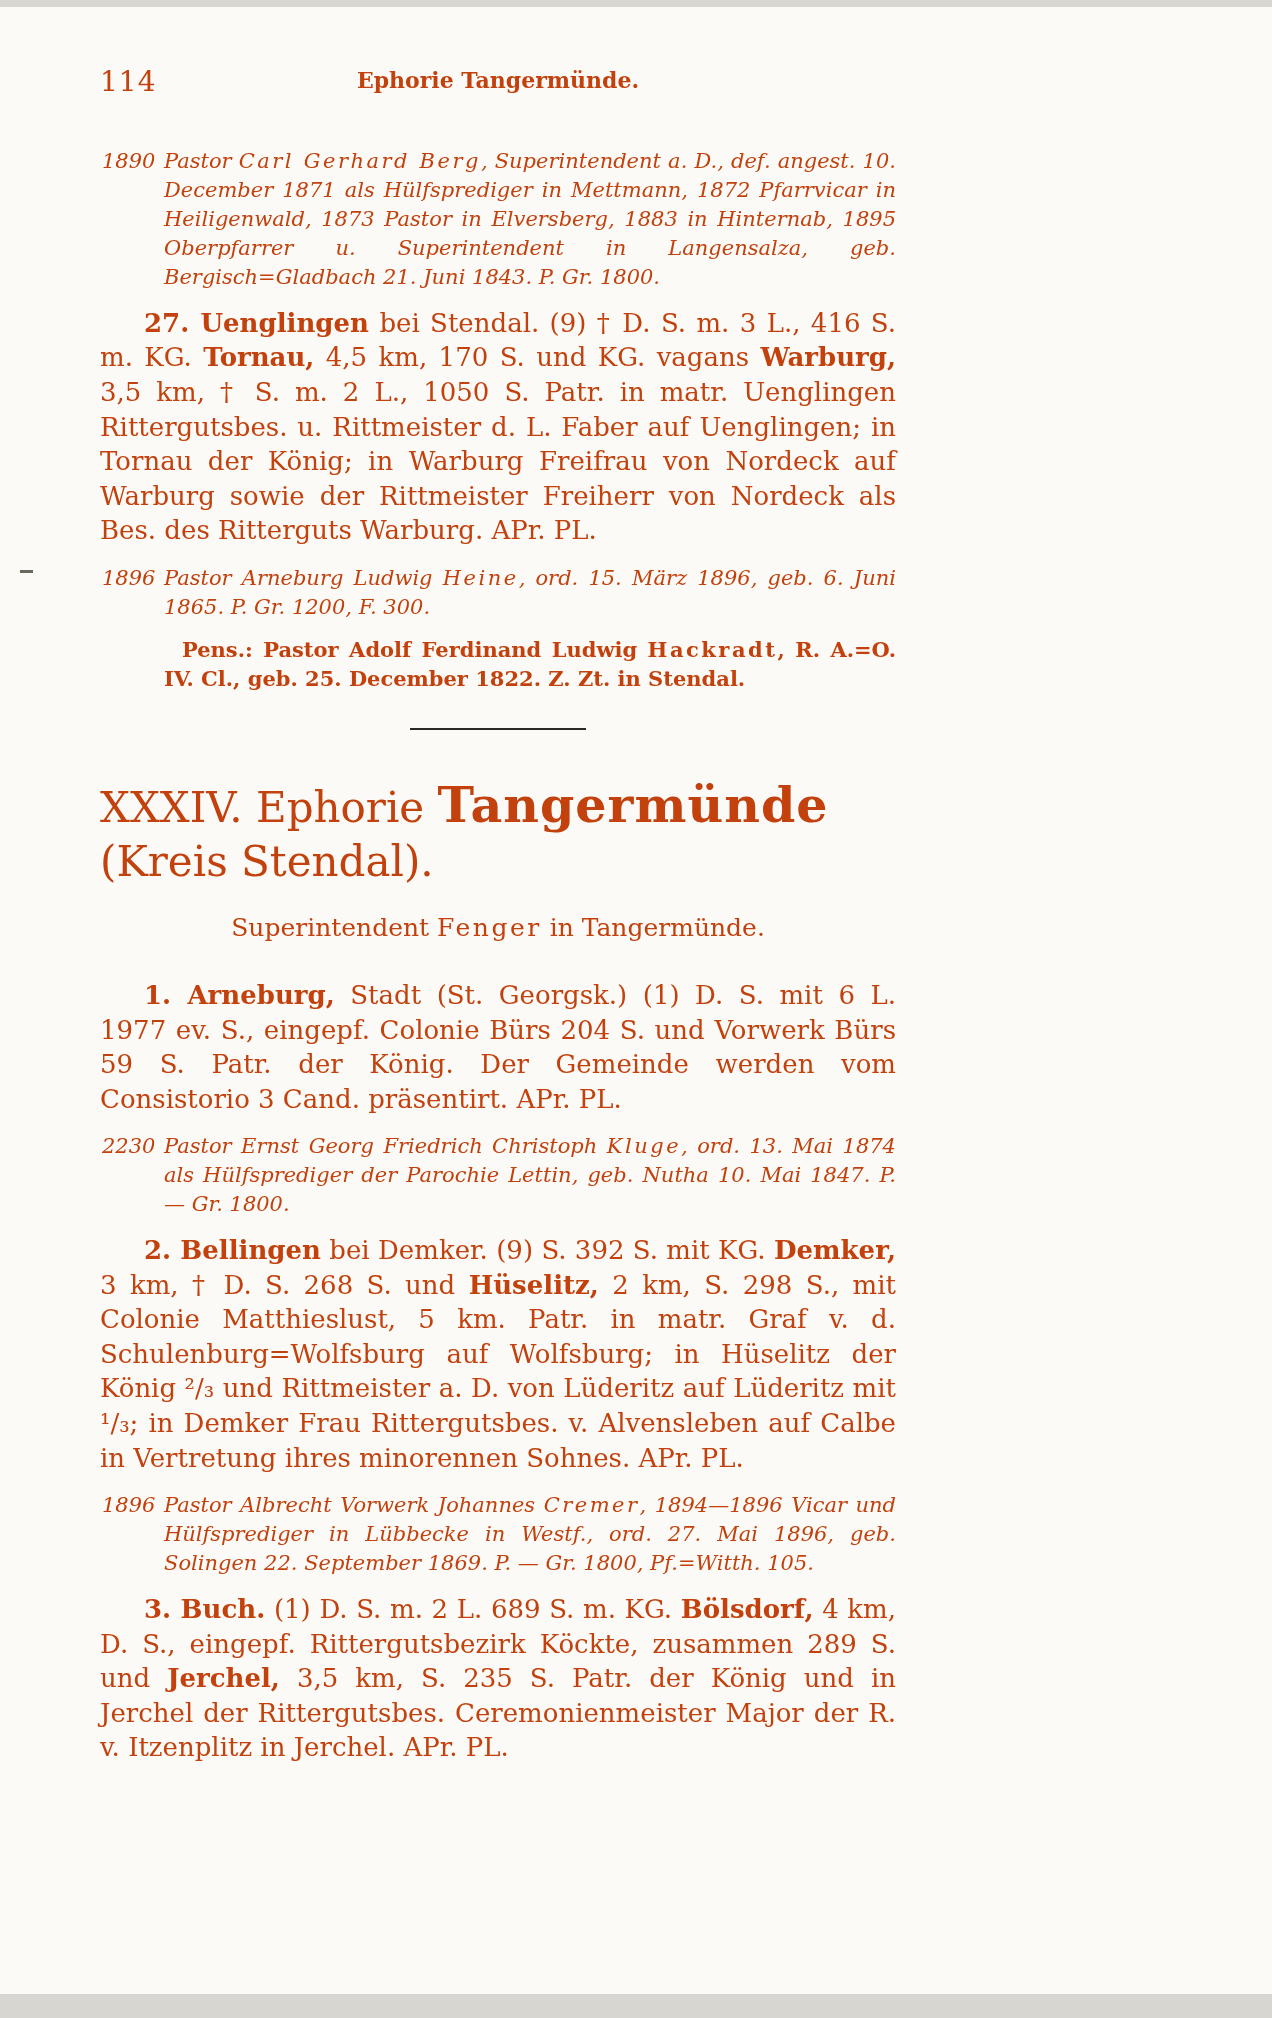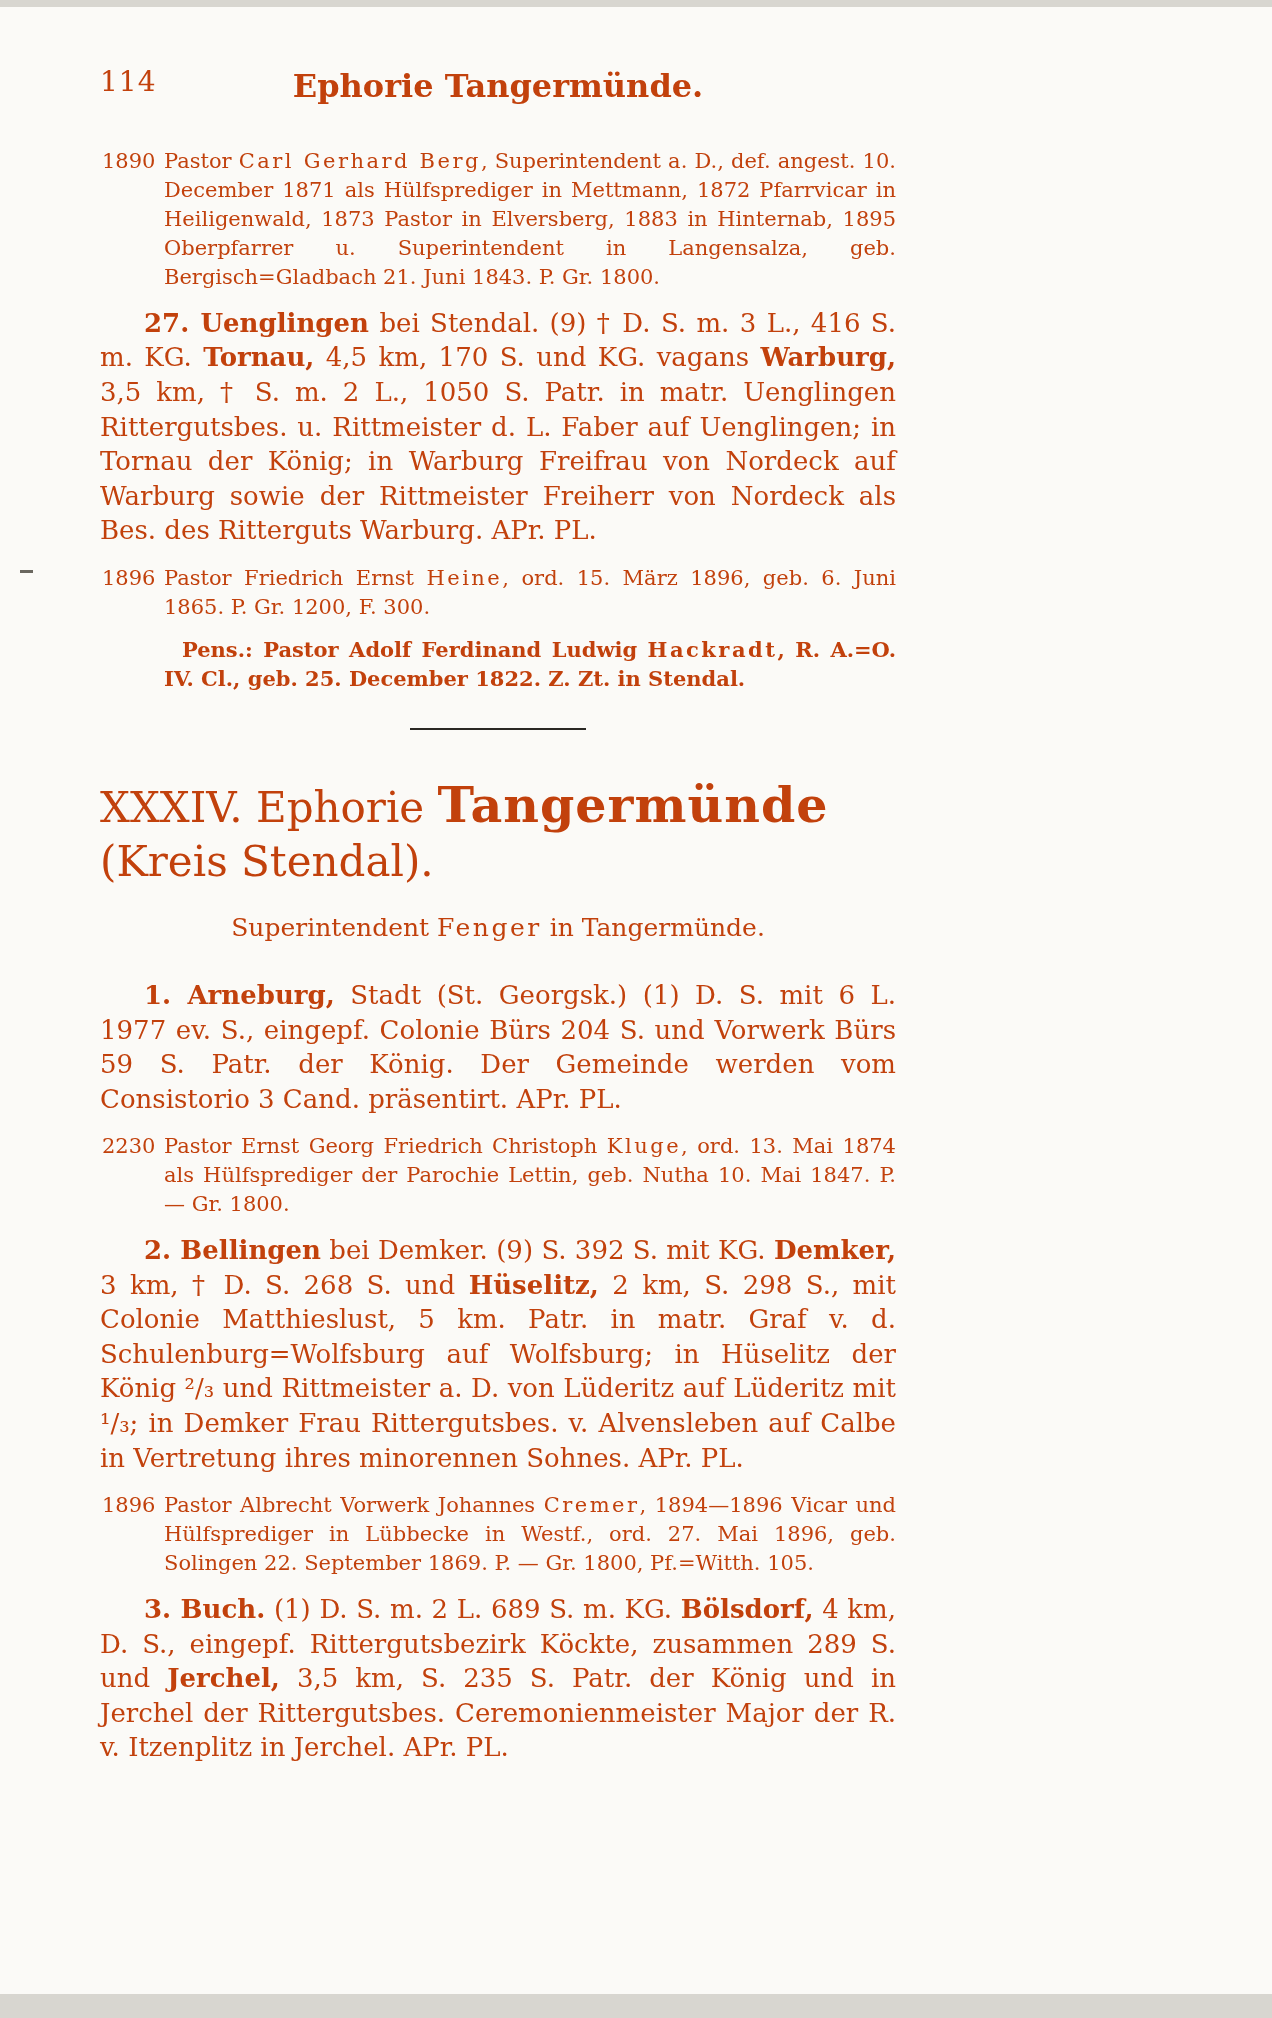--- a/index.html
+++ b/index.html
@@ -28,33 +28,34 @@
   .page-number {
     position: absolute;
     left: 0; top: 0;
     font-size: 28px;
     letter-spacing: 1px;
   }
   .running-head {
     position: absolute;
     left: 0; right: 0; top: 2px;
     text-align: center;
-    font-size: 32px;
+    font-size: 22px;
     font-weight: bold;
   }
   p { margin: 0; }
   .small-entry {
     font-size: 21px;
     line-height: 1.38;
     text-align: justify;
     margin-bottom: 14px;
   }
   .hang {
     position: relative;
     padding-left: 64px;
+    font-style: italic;
   }
   .hang .year {
     position: absolute;
     left: 2px;
     top: 0;
   }
   .pension {
     padding-left: 64px;
     text-indent: 18px;
     margin-top: 10px;
@@ -121,21 +122,21 @@
 
     <p class="small-entry hang">
       <span class="year">1890</span>
       <span><span>Pastor </span><span class="seg-spaced">Carl Gerhard Berg</span><span>, Superintendent a. D., def. angest. 10. December 1871 als Hülfsprediger in Mettmann, 1872 Pfarrvicar in Heiligenwald, 1873 Pastor in Elversberg, 1883 in Hinternab, 1895 Oberpfarrer u. Superintendent in Langensalza, geb. Bergisch=Gladbach 21. Juni 1843.  P.  Gr. 1800.</span></span>
     </p>
 
     <p class="main-entry"><span class="seg-bold">27. Uenglingen</span><span> bei Stendal.  (9) † D. S. m. 3 L., 416 S. m. KG. </span><span class="seg-bold">Tornau,</span><span> 4,5 km, 170 S. und KG. vagans </span><span class="seg-bold">Warburg,</span><span> 3,5 km, † S. m. 2 L., 1050 S.  Patr. in matr. Uenglingen Rittergutsbes. u. Rittmeister d. L. Faber auf Uenglingen; in Tornau der König; in Warburg Freifrau von Nordeck auf Warburg sowie der Rittmeister Freiherr von Nordeck als Bes. des Ritterguts Warburg.  APr.  PL.</span></p>
 
     <p class="small-entry hang">
       <span class="year">1896</span>
-      <span><span>Pastor Friedrich Ernst </span><span class="seg-spaced">Heine</span><span>, ord. 15. März 1896, geb. 6. Juni 1865.  P.  Gr. 1200, F. 300.</span></span>
+      <span><span>Pastor Arneburg Ludwig </span><span class="seg-spaced">Heine</span><span>, ord. 15. März 1896, geb. 6. Juni 1865.  P.  Gr. 1200, F. 300.</span></span>
     </p>
 
     <p class="small-entry pension"><span>Pens.: Pastor Adolf Ferdinand Ludwig </span><span class="seg-spaced">Hackradt</span><span>, R. A.=O. IV. Cl., geb. 25. December 1822.  Z. Zt. in Stendal.</span></p>
 
     <div class="divider"></div>
 
     <h1 class="chapter-title"><span>XXXIV. Ephorie </span><span class="seg-blackletter">Tangermünde</span><span> (Kreis Stendal).</span></h1>
 
     <p class="chapter-subtitle"><span>Superintendent </span><span class="seg-spaced">Fenger</span><span> in Tangermünde.</span></p>
 

